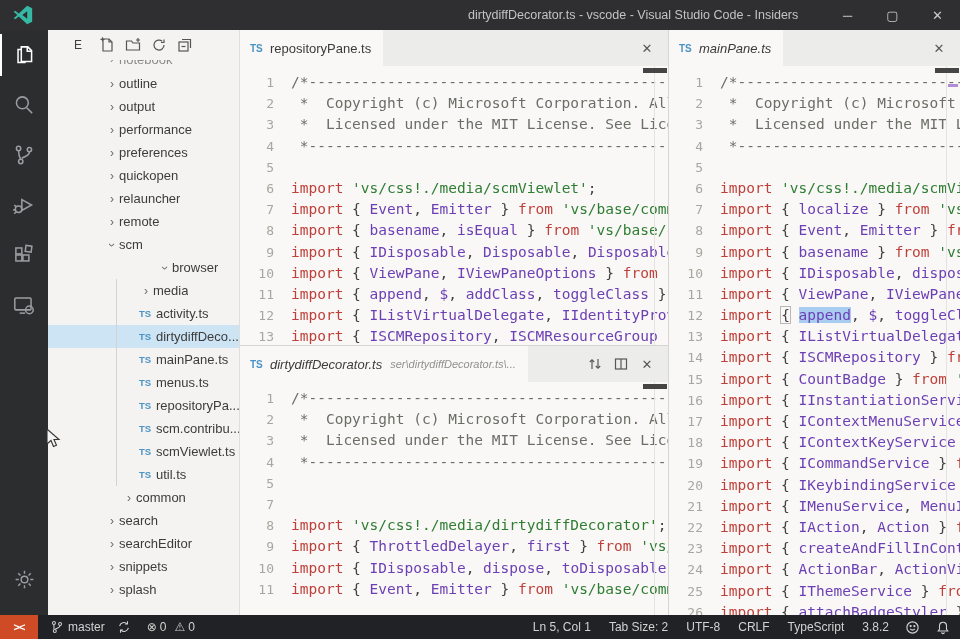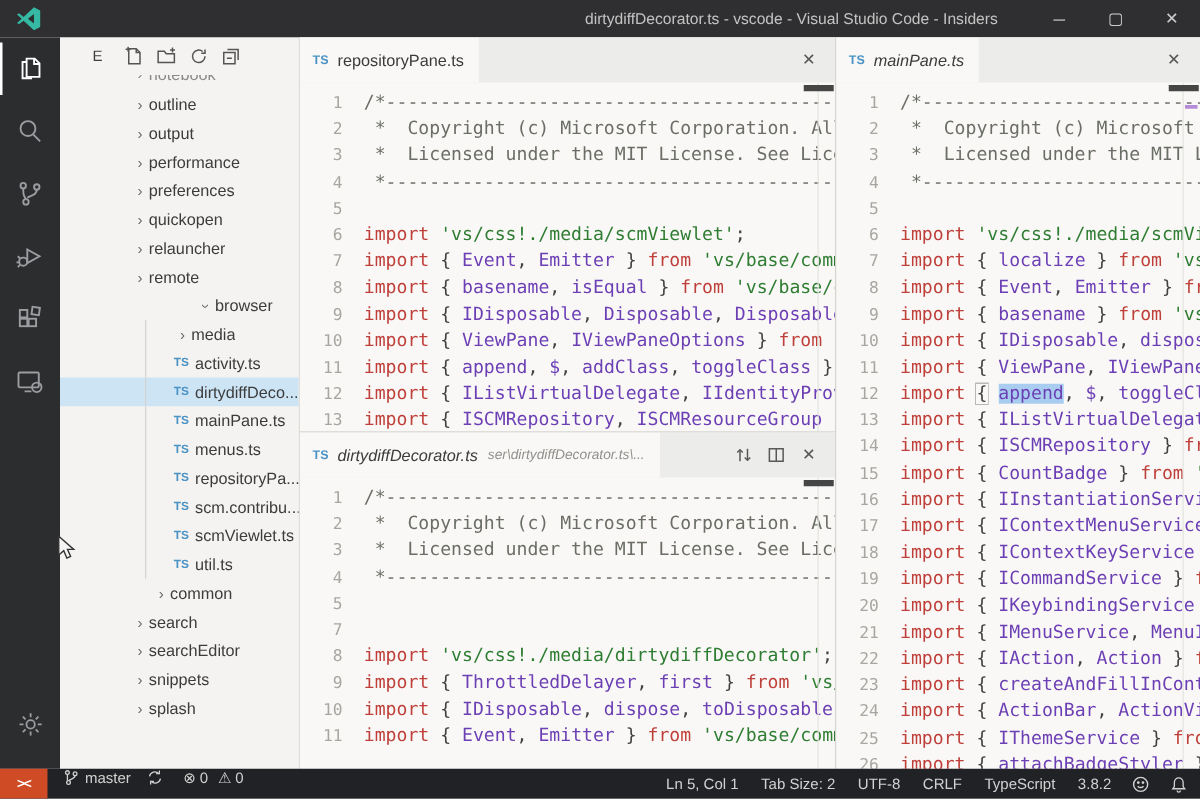--- a/index.html
+++ b/index.html
@@ -69,21 +69,21 @@
   .tk-pbm{color:#424242;box-shadow:0 0 0 1px #b8b8b8;}
   .sbtrack{position:absolute;top:0;bottom:0;right:13px;width:1px;background:#e4e3e0;}
   .sbthumb{position:absolute;right:1px;width:24px;height:5px;background:#454545;}
   .ruler-mark{position:absolute;right:2px;width:10px;height:3px;background:#b58ad6;}
   
   #statusbar{position:absolute;left:0;top:615px;width:960px;height:24px;background:#212225;color:#d2d2d2;
              font-size:12px;display:flex;align-items:center;}
   #sb-left{display:flex;align-items:center;height:100%;}
   #remote-ind{height:100%;width:38px;background:#ce4b26;color:#ffffff;display:flex;align-items:center;justify-content:center;
               font-size:11px;font-weight:bold;letter-spacing:-1px;}
-  .status-item{display:flex;align-items:flex-start;margin-left:12px;height:100%;}
+  .status-item{display:flex;align-items:center;margin-left:12px;height:100%;}
   .status-item svg{stroke:#d2d2d2;fill:none;stroke-width:1.2;margin-right:4px;}
   .status-glyph{font-size:12px;margin:0 3px 0 8px;}
   #sb-right{margin-left:auto;display:flex;align-items:center;height:100%;padding-right:10px;}
   #sb-right .status-text{margin-left:18px;white-space:nowrap;}
   #sb-right svg{stroke:#d2d2d2;fill:none;stroke-width:1.2;margin-left:16px;}
   
   #mouse-cursor{position:absolute;left:46px;top:428px;z-index:50;}
 </style>
 </head>
 <body>
@@ -211,20 +211,24 @@
           <span class="chev">›</span>
           <span class="tlabel">quickopen</span>
         </div>
         <div class="trow" style="padding-left: 57px;">
           <span class="chev">›</span>
           <span class="tlabel">relauncher</span>
         </div>
         <div class="trow" style="padding-left: 57px;">
           <span class="chev">›</span>
           <span class="tlabel">remote</span>
+        </div>
+        <div class="trow" style="padding-left: 57px;">
+          <span class="chev down">›</span>
+          <span class="tlabel">scm</span>
         </div>
         <div class="trow" style="padding-left: 110px;">
           <span class="chev down">›</span>
           <span class="tlabel">browser</span>
         </div>
         <div class="trow guide" style="padding-left: 91px;">
           <span class="chev">›</span>
           <span class="tlabel">media</span>
         </div>
         <div class="trow guide" style="padding-left: 91px;">

